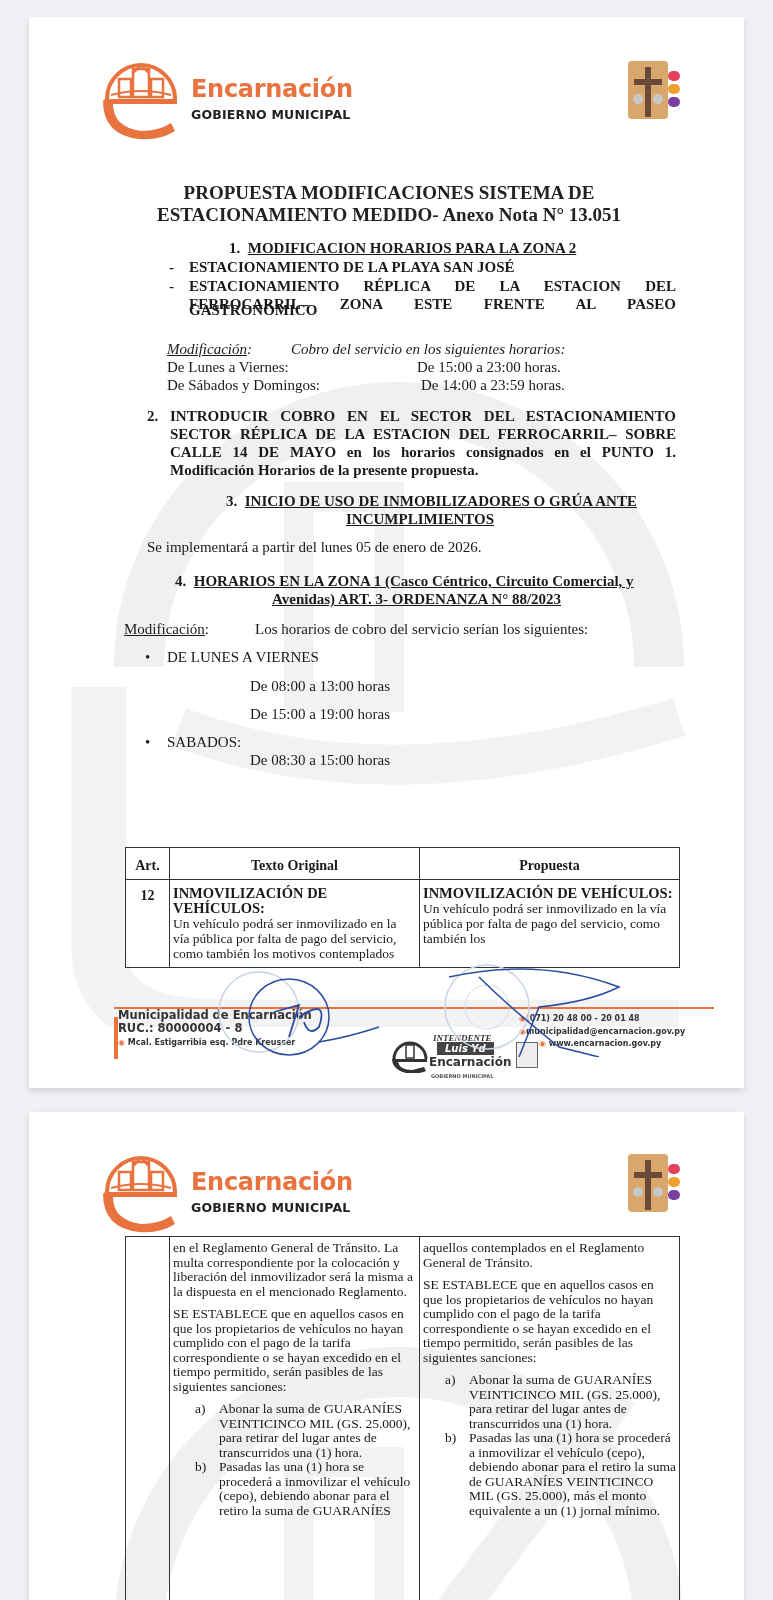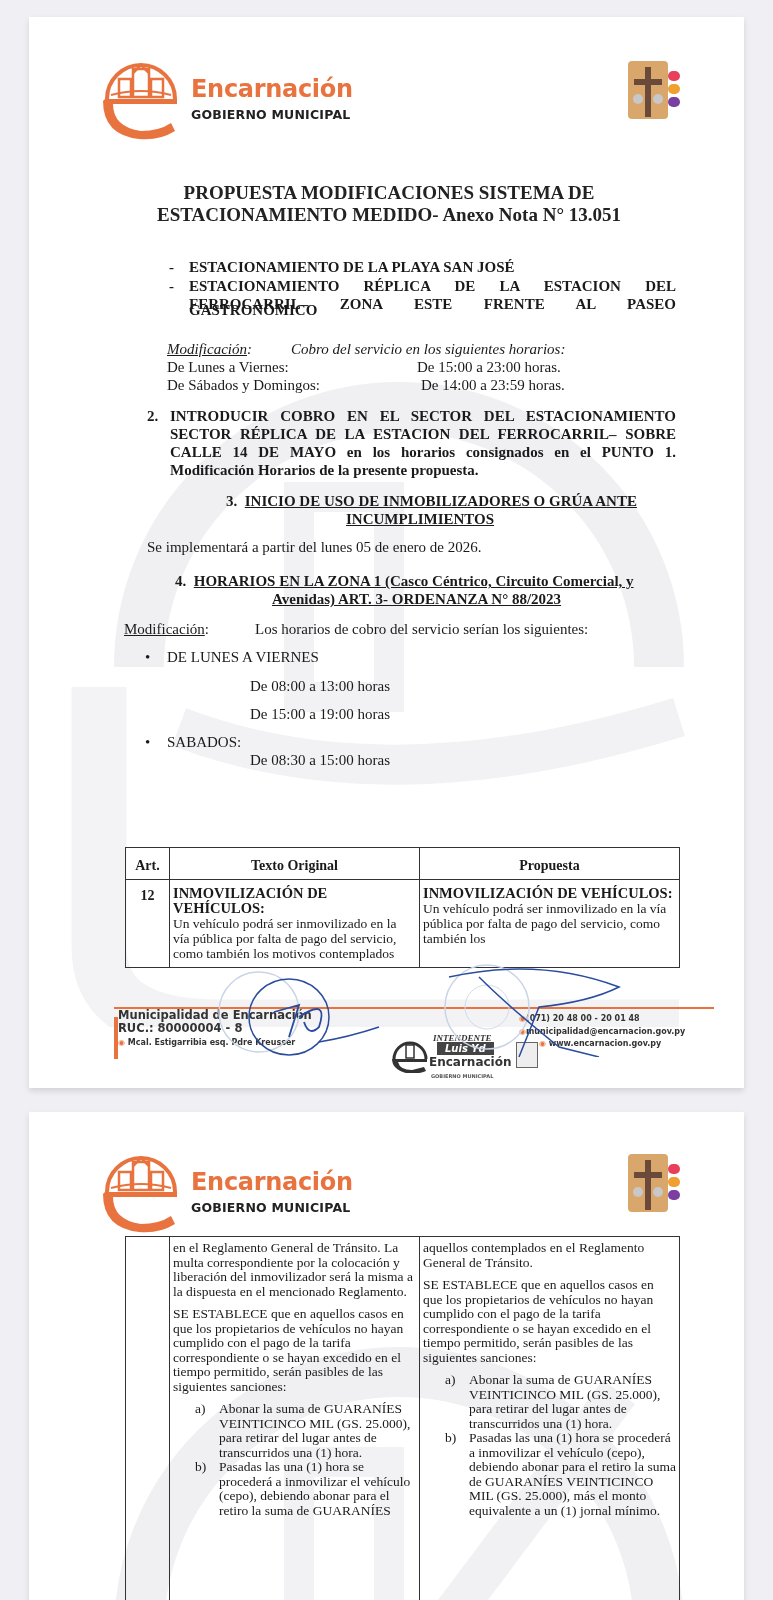--- a/index.html
+++ b/index.html
@@ -88,20 +88,23 @@
       <rect x="42" y="27" width="12" height="10" rx="5" fill="#f0a030"></rect>
       <rect x="42" y="40" width="12" height="10" rx="5" fill="#7a3fa0"></rect>
     </svg>
   </div>
 
   <div class="title" style="top:165px;">
     <div>PROPUESTA MODIFICACIONES SISTEMA DE</div>
     <div>ESTACIONAMIENTO MEDIDO- Anexo Nota N° 13.051</div>
   </div>
 
+  <div class="sec-head" style="left:200px; top:222px;">
+    <span>1.</span>&nbsp;&nbsp;<span class="u">MODIFICACION HORARIOS PARA LA ZONA 2</span>
+  </div>
   <div class="txt bold" style="left:140px; top:241px;">-</div>
   <div class="txt bold" style="left:160px; top:241px;">ESTACIONAMIENTO DE LA PLAYA SAN JOSÉ</div>
   <div class="txt bold" style="left:140px; top:260px;">-</div>
   <div class="txt bold justify" style="left:160px; top:260px; width:487px;">ESTACIONAMIENTO   RÉPLICA   DE   LA   ESTACION   DEL</div>
   <div class="txt bold justify" style="left:160px; top:278px; width:487px;">FERROCARRIL–   ZONA   ESTE   FRENTE   AL   PASEO</div>
   <div class="txt bold" style="left:160px; top:284px;">GASTRONÓMICO</div>
 
   <div class="txt ital" style="left:138px; top:323px;"><span class="u">Modificación</span>:</div>
   <div class="txt ital" style="left:262px; top:323px;">Cobro del servicio en los siguientes horarios:</div>
   <div class="txt" style="left:138px; top:341px;">De Lunes a Viernes:</div>

